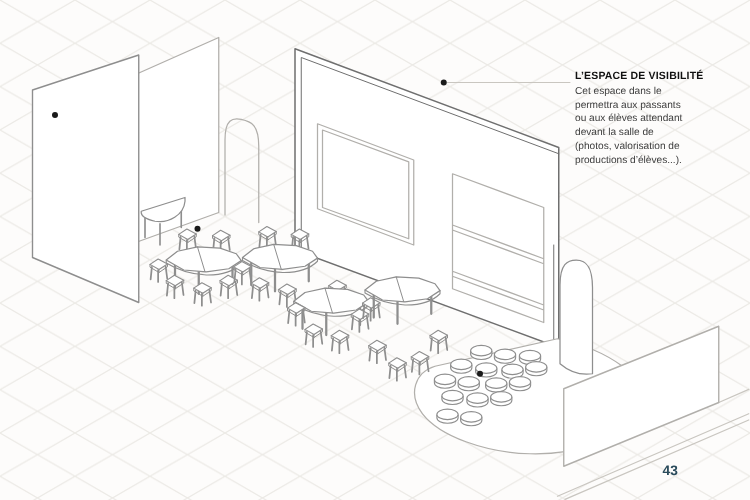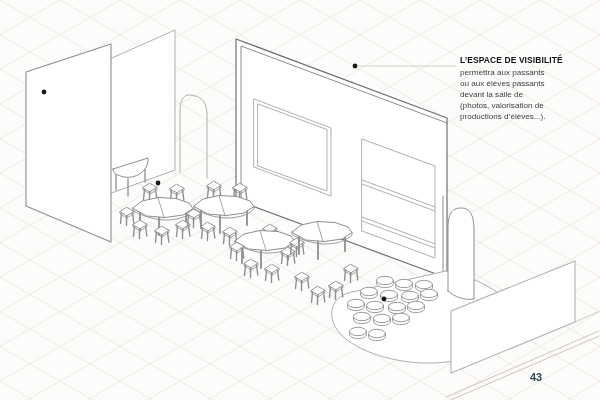--- a/index.html
+++ b/index.html
@@ -176,22 +176,23 @@
       <circle class="dot" cx="44" cy="92" r="2.4"></circle>
       <circle class="dot" cx="158" cy="183" r="2.4"></circle>
       <circle class="dot" cx="355" cy="66" r="2.4"></circle>
       <circle class="dot" cx="384" cy="299" r="2.4"></circle>
     </g>
   </svg>
 
   <div class="annotation">
     <div class="annotation-title">L’ESPACE DE VISIBILITÉ</div>
     <div>
+      <div class="annotation-line">Cet espace dans le</div>
       <div class="annotation-line">permettra aux passants</div>
-      <div class="annotation-line">ou aux élèves passants</div>
+      <div class="annotation-line">ou aux élèves attendant</div>
       <div class="annotation-line">devant la salle de</div>
       <div class="annotation-line">(photos, valorisation de</div>
       <div class="annotation-line">productions d’élèves...).</div>
     </div>
   </div>
 
   <div class="page-number">43</div>
 </div>
 
 </body></html>

